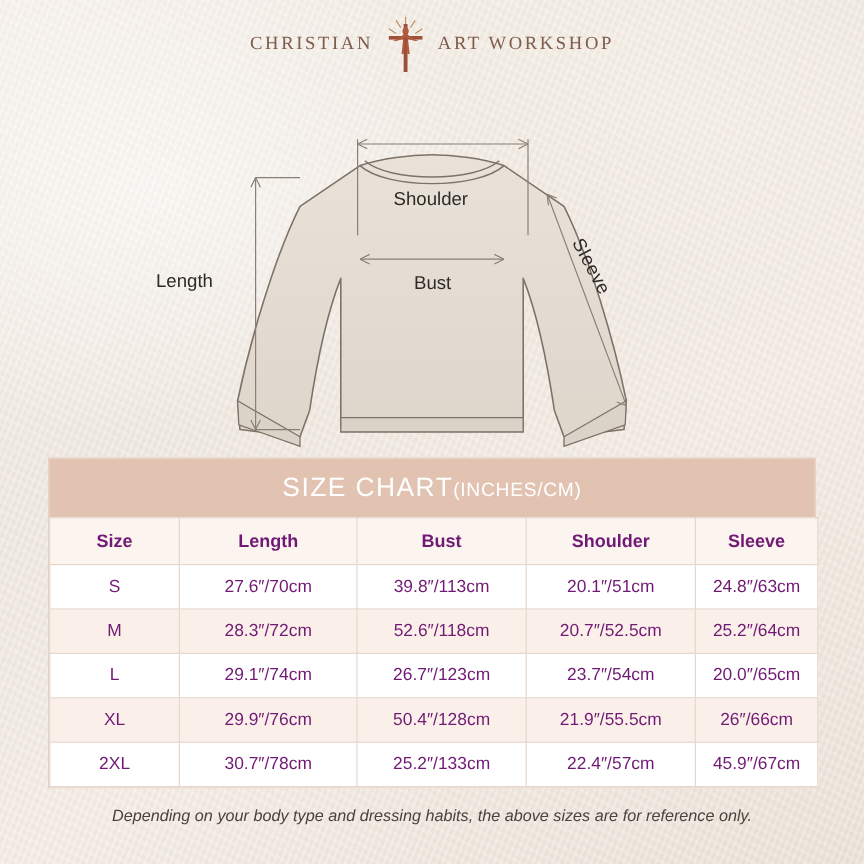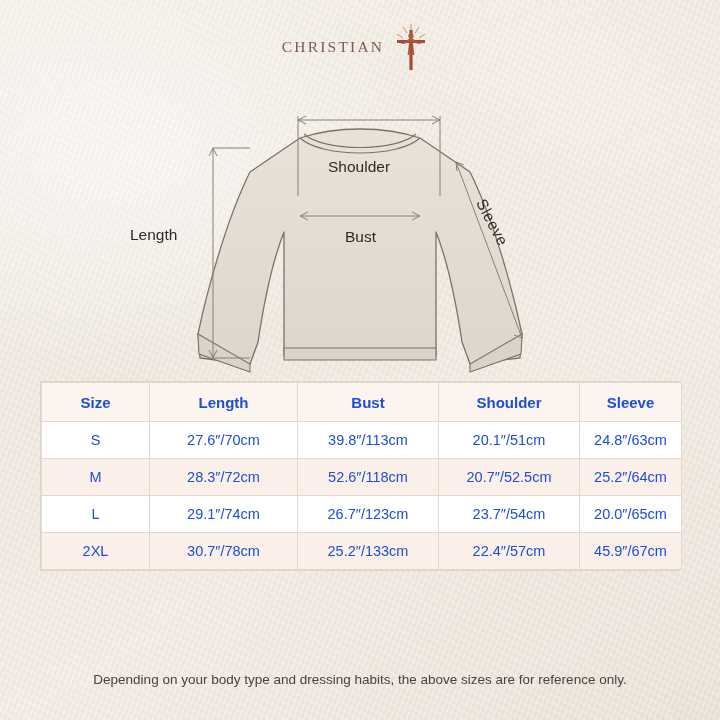--- a/index.html
+++ b/index.html
@@ -29,21 +29,21 @@
     background-image:
       repeating-linear-gradient(112deg, rgba(255,255,255,0.22) 0px, rgba(255,255,255,0.22) 2px, rgba(0,0,0,0.012) 2px, rgba(0,0,0,0.012) 5px),
       repeating-linear-gradient(28deg, rgba(255,255,255,0.16) 0px, rgba(255,255,255,0.16) 3px, rgba(0,0,0,0.010) 3px, rgba(0,0,0,0.010) 7px);
     opacity: .75;
     pointer-events: none;
   }
 
   
   .brand {
     position: absolute;
-    top: 21px;
+    top: 11px;
     left: 0;
     right: 0;
     display: flex;
     align-items: center;
     justify-content: center;
   }
   .brand-text {
     font-size: 15.5px;
     letter-spacing: 2.2px;
     color: #7e5b4a;
@@ -106,21 +106,21 @@
   }
   table {
     border-collapse: collapse;
     width: 100%;
     table-layout: fixed;
   }
   th, td {
     border: 1px solid #e6d7cc;
     text-align: center;
     font-size: 14.5px;
-    color: #1d4ed8;
+    color: #701a75;
     height: 36px;
     padding: 0 2px;
     font-family: "Liberation Sans", sans-serif;
   }
   thead th {
     background: #fbf4ef;
     font-size: 15px;
     font-weight: bold;
     height: 38px;
   }
@@ -131,20 +131,21 @@
   col.c2 { width: 141px; }
   col.c3 { width: 141px; }
   col.c4 { width: 102px; }
   .note {
     position: absolute;
     left: 0; right: 0;
     top: 672px;
     text-align: center;
     font-size: 13.5px;
     color: #4a423c;
+    font-style: italic;
   }
 </style>
 </head>
 <body>
 
 <div class="page">
   <div class="grain"></div>
 
   <div class="brand">
     <span class="brand-text">CHRISTIAN</span>
@@ -158,20 +159,21 @@
           <line x1="41" y1="13" x2="35" y2="17"></line>
         </g>
         <rect x="25.4" y="9" width="3.2" height="40" fill="#9e4f3a"></rect>
         <rect x="13" y="19" width="28" height="3.0" fill="#9e4f3a"></rect>
         <path d="M27 16 c-2.5 2.5 -7 6 -11 7 c4 0.5 8 -1 11 -3.2 c3 2.2 7 3.7 11 3.2 c-4 -1 -8.5 -4.5 -11 -7 z" fill="#b05a3e"></path>
         <ellipse cx="27" cy="15" rx="2.6" ry="3" fill="#b05a3e"></ellipse>
         <path d="M25.2 20 l-1.6 14 l1.8 0 l1.1 -9 z" fill="#b05a3e"></path>
         <path d="M28.8 20 l1.6 14 l-1.8 0 l-1.1 -9 z" fill="#b05a3e"></path>
       </svg>
     </span>
+    <span class="brand-text">ART WORKSHOP</span>
   </div>
 
   <div class="illus">
     <svg width="720" height="300" viewBox="0 0 720 300">
       <defs>
         <linearGradient id="fab" x1="0" y1="0" x2="0" y2="1">
           <stop offset="0%" stop-color="#e9e2d9"></stop>
           <stop offset="100%" stop-color="#ded6cb"></stop>
         </linearGradient>
       </defs>
@@ -233,20 +235,23 @@
       </g>
     </svg>
 
     <span class="lbl lbl-shoulder">Shoulder</span>
     <span class="lbl lbl-bust">Bust</span>
     <span class="lbl lbl-length">Length</span>
     <span class="lbl lbl-sleeve">Sleeve</span>
   </div>
 
   <div class="chart">
+    <div class="chart-title">
+      <span>SIZE CHART</span><span class="units">(INCHES/CM)</span>
+    </div>
     <table>
       <colgroup>
         <col class="c0">
           <col class="c1">
           <col class="c2">
           <col class="c3">
           <col class="c4">
       </colgroup>
       <thead>
         <tr>
@@ -273,20 +278,27 @@
           <td>25.2″/64cm</td>
         </tr>
         <tr>
           <td>L</td>
           <td>29.1″/74cm</td>
           <td>26.7″/123cm</td>
           <td>23.7″/54cm</td>
           <td>20.0″/65cm</td>
         </tr>
         <tr>
+          <td>XL</td>
+          <td>29.9″/76cm</td>
+          <td>50.4″/128cm</td>
+          <td>21.9″/55.5cm</td>
+          <td>26″/66cm</td>
+        </tr>
+        <tr>
           <td>2XL</td>
           <td>30.7″/78cm</td>
           <td>25.2″/133cm</td>
           <td>22.4″/57cm</td>
           <td>45.9″/67cm</td>
         </tr>
       </tbody>
     </table>
   </div>
 

